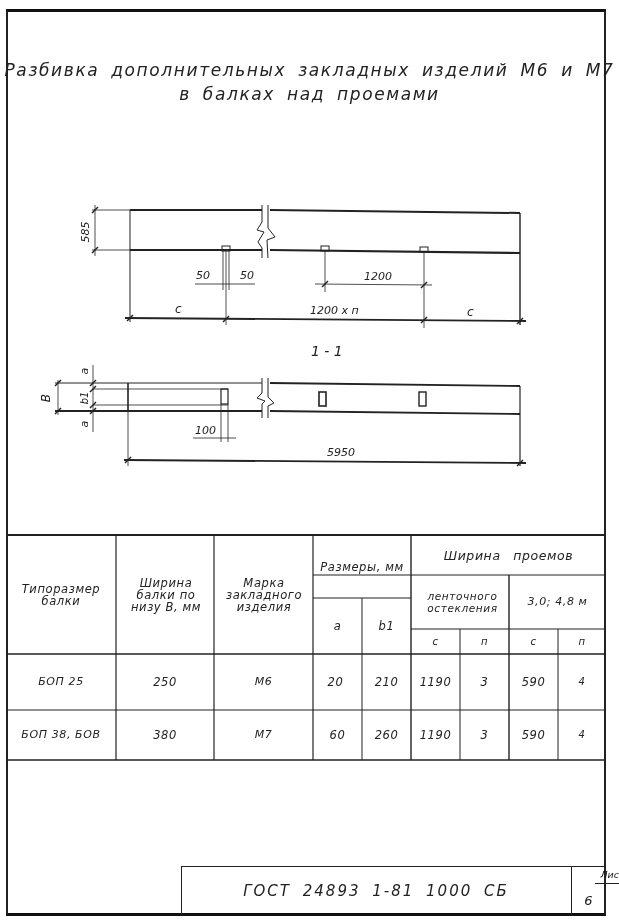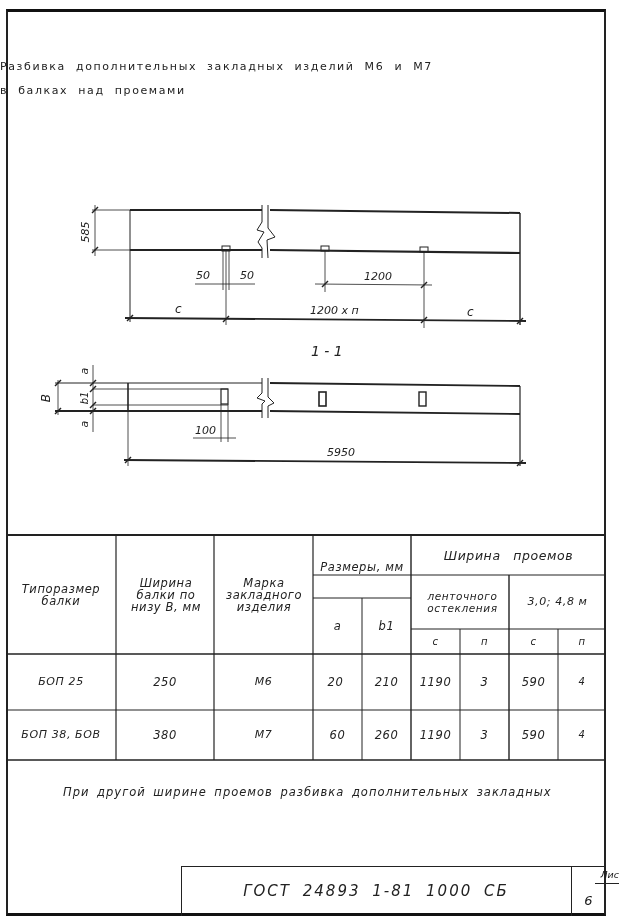--- a/index.html
+++ b/index.html
@@ -1,22 +1,22 @@
 <!DOCTYPE html>
 <html><head>
 <meta charset="utf-8">
 <style>
   html, body { margin: 0; padding: 0; background: #ffffff; }
   body { width: 619px; height: 922px; position: relative; overflow: hidden;
          font-family: "DejaVu Sans", sans-serif; color: #1a1a1a; }
   .frame { position: absolute; left: 6px; top: 9px; width: 600px; height: 907px;
            border-top: 3px solid #111; border-left: 2px solid #222; border-right: 2px solid #222;
            border-bottom: 3px solid #111; box-sizing: border-box; }
-  .title { position: absolute; left: 0; width: 619px; text-align: left; font-size: 11px;
-           letter-spacing: 1.6px; word-spacing: 5px; color: #222; }
+  .title { position: absolute; left: 0; width: 619px; text-align: center; font-size: 17px;
+           font-style: italic; letter-spacing: 1.6px; word-spacing: 5px; color: #222; }
   svg { position: absolute; left: 0; top: 0; }
   .svgtxt { font-family: "DejaVu Sans", sans-serif; font-style: italic; fill: #222; }
   .cell { position: absolute; display: flex; align-items: center; justify-content: center;
           text-align: center; font-style: italic; font-size: 11.5px; line-height: 12px; color: #222;
           letter-spacing: 0.6px; }
   .note { position: absolute; left: 63px; top: 786px; font-style: italic; font-size: 11.5px;
           line-height: 12px; letter-spacing: 1px; word-spacing: 3px; color: #222; }
   .stamp { position: absolute; left: 181px; top: 866px; width: 425px; height: 50px;
            border-top: 1.5px solid #222; border-left: 1.5px solid #222; box-sizing: border-box; }
   .stamp-code { position: absolute; left: 181px; top: 866px; width: 390px; height: 50px;
@@ -181,20 +181,19 @@
 <div class="cell" style="left:116px;top:710px;width:98px;height:50px;">380</div>
 <div class="cell" style="left:214px;top:710px;width:99px;height:50px;font-size:11px;">М7</div>
 <div class="cell" style="left:313px;top:710px;width:49px;height:50px;">60</div>
 <div class="cell" style="left:362px;top:710px;width:49px;height:50px;">260</div>
 <div class="cell" style="left:411px;top:710px;width:49px;height:50px;">1190</div>
 <div class="cell" style="left:460px;top:710px;width:49px;height:50px;">3</div>
 <div class="cell" style="left:509px;top:710px;width:49px;height:50px;">590</div>
 <div class="cell" style="left:558px;top:710px;width:48px;height:50px;font-size:10px;">4</div>
 
 <div class="note">
-  <div>При другой ширине проемов разбивка дополнительных закладных</div>
 </div>
 
 <div class="stamp"></div>
 <div class="stamp-code">ГОСТ 24893 1-81 1000 СБ</div>
 <div class="sheet-box"></div>
 <div class="sheet-lbl">Лист</div>
 <div class="sheet-num">6</div>
 
 </body></html>

